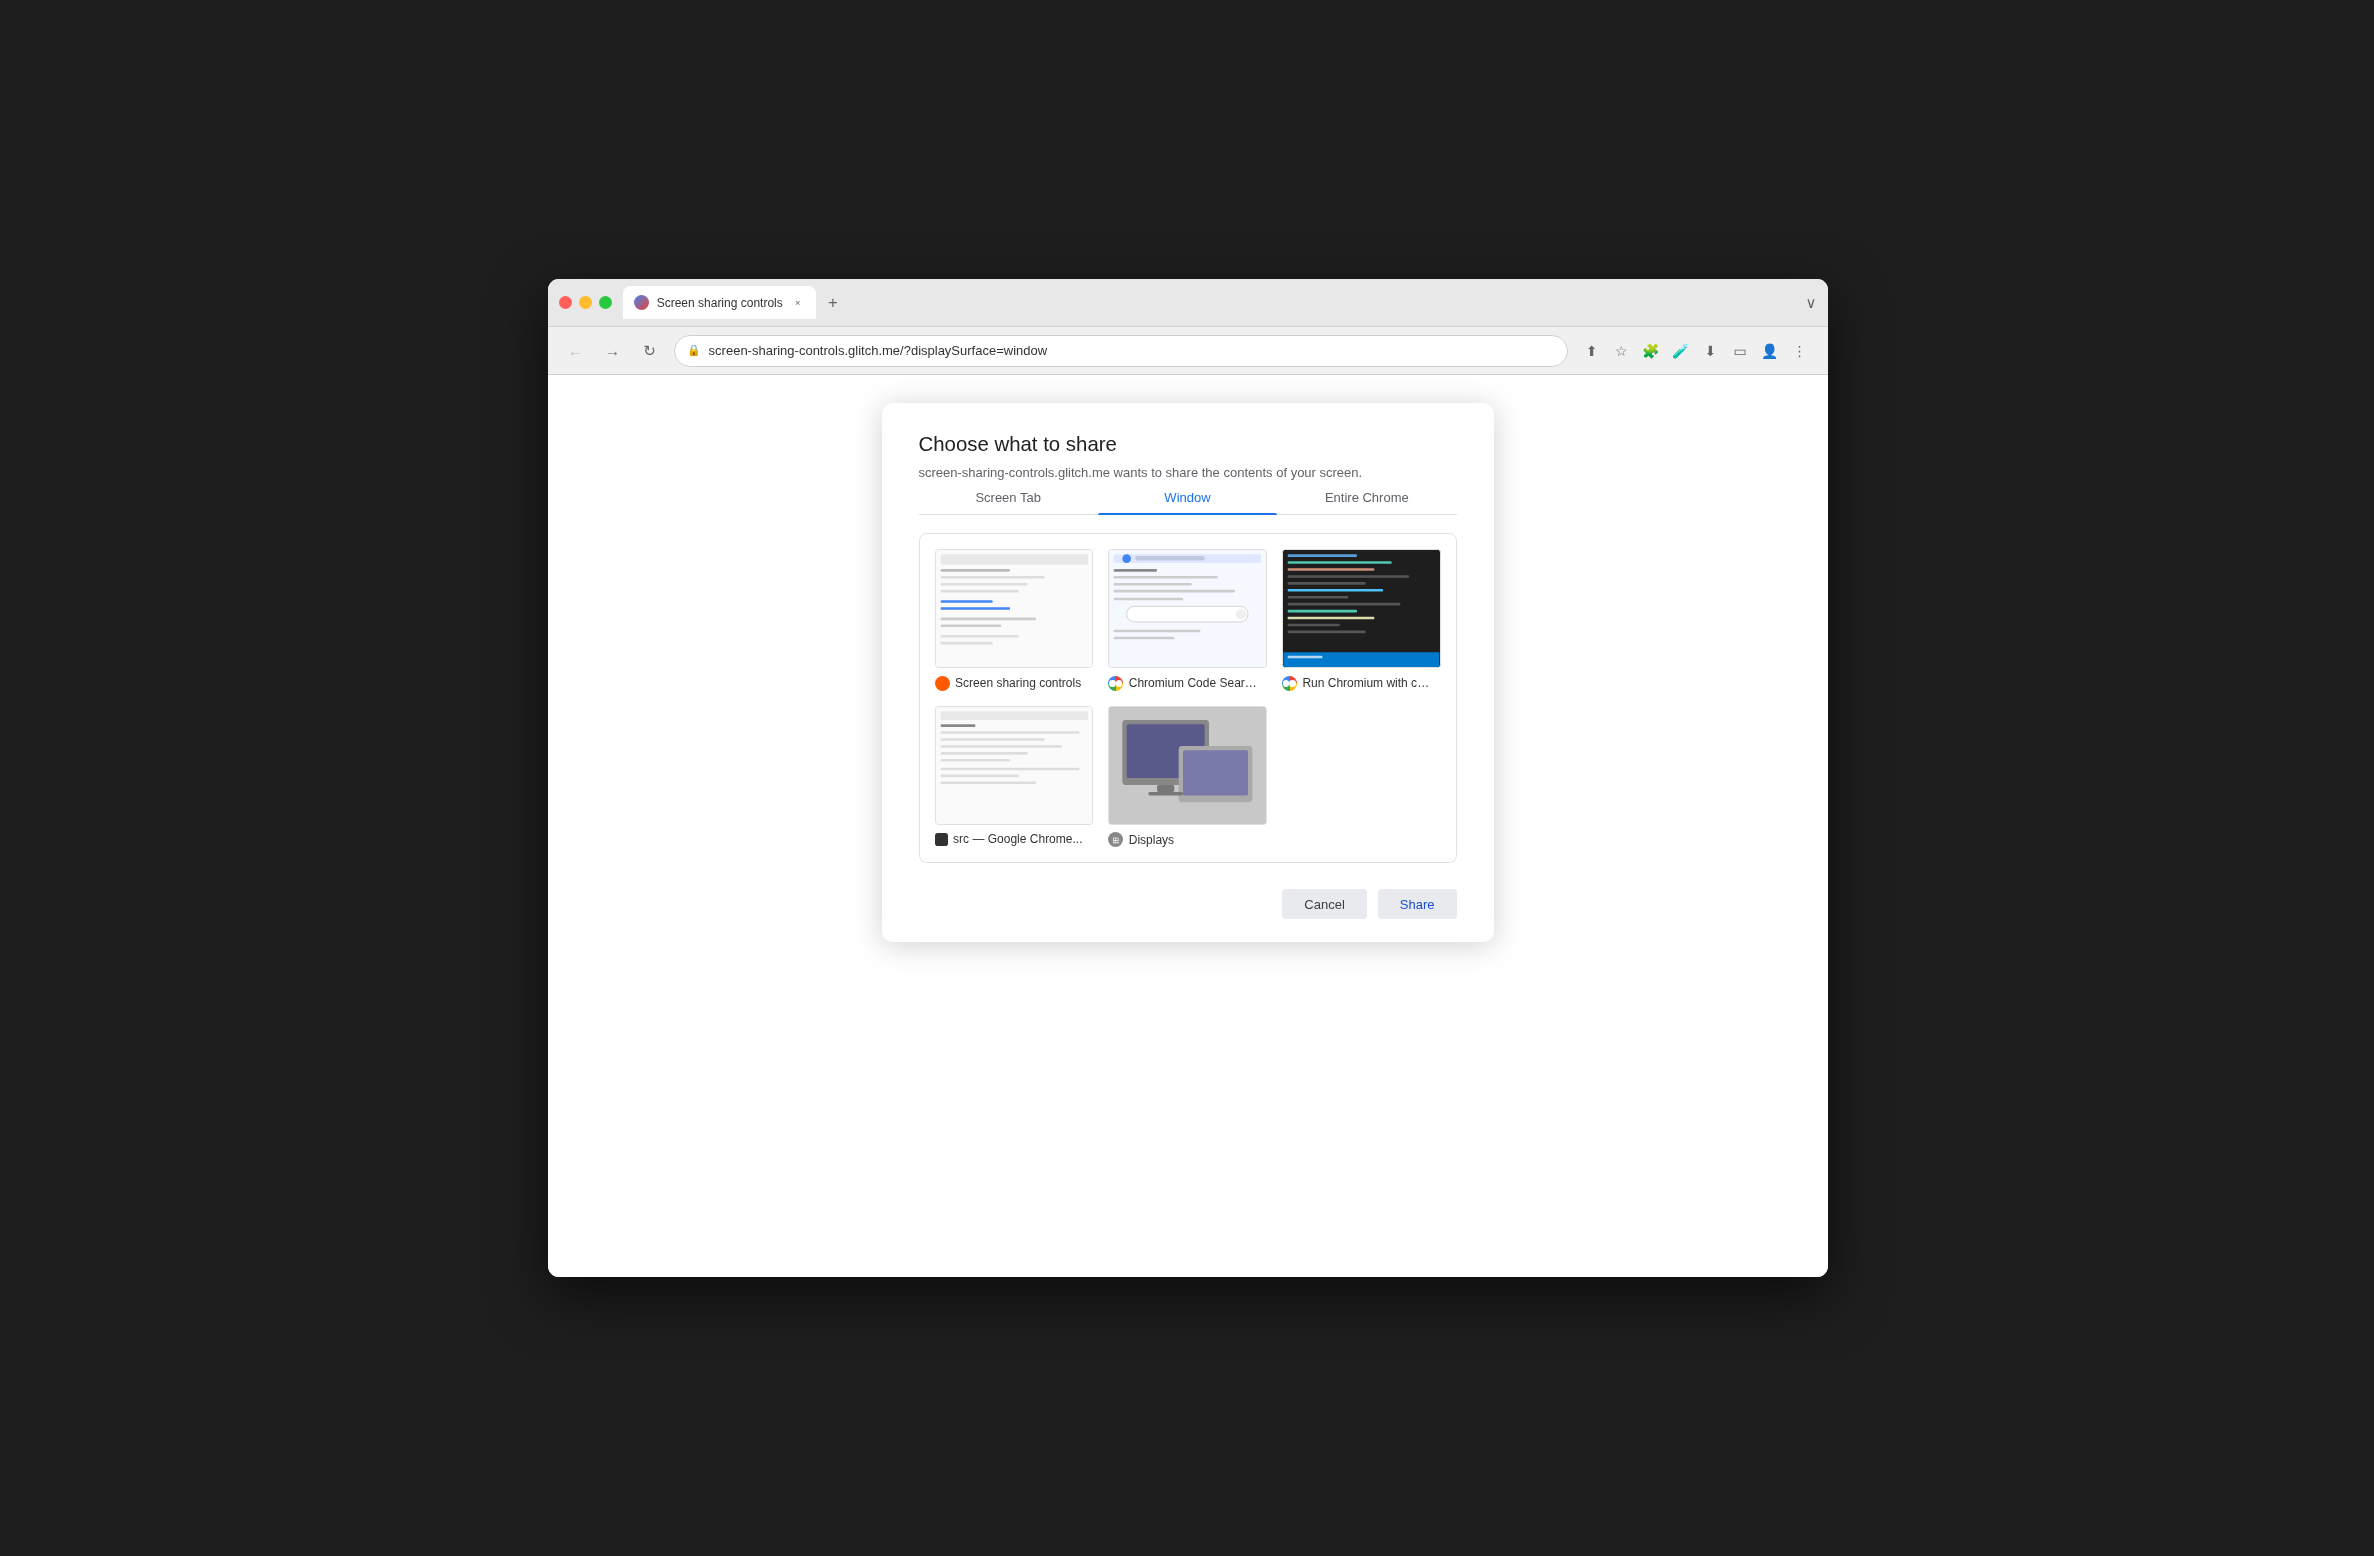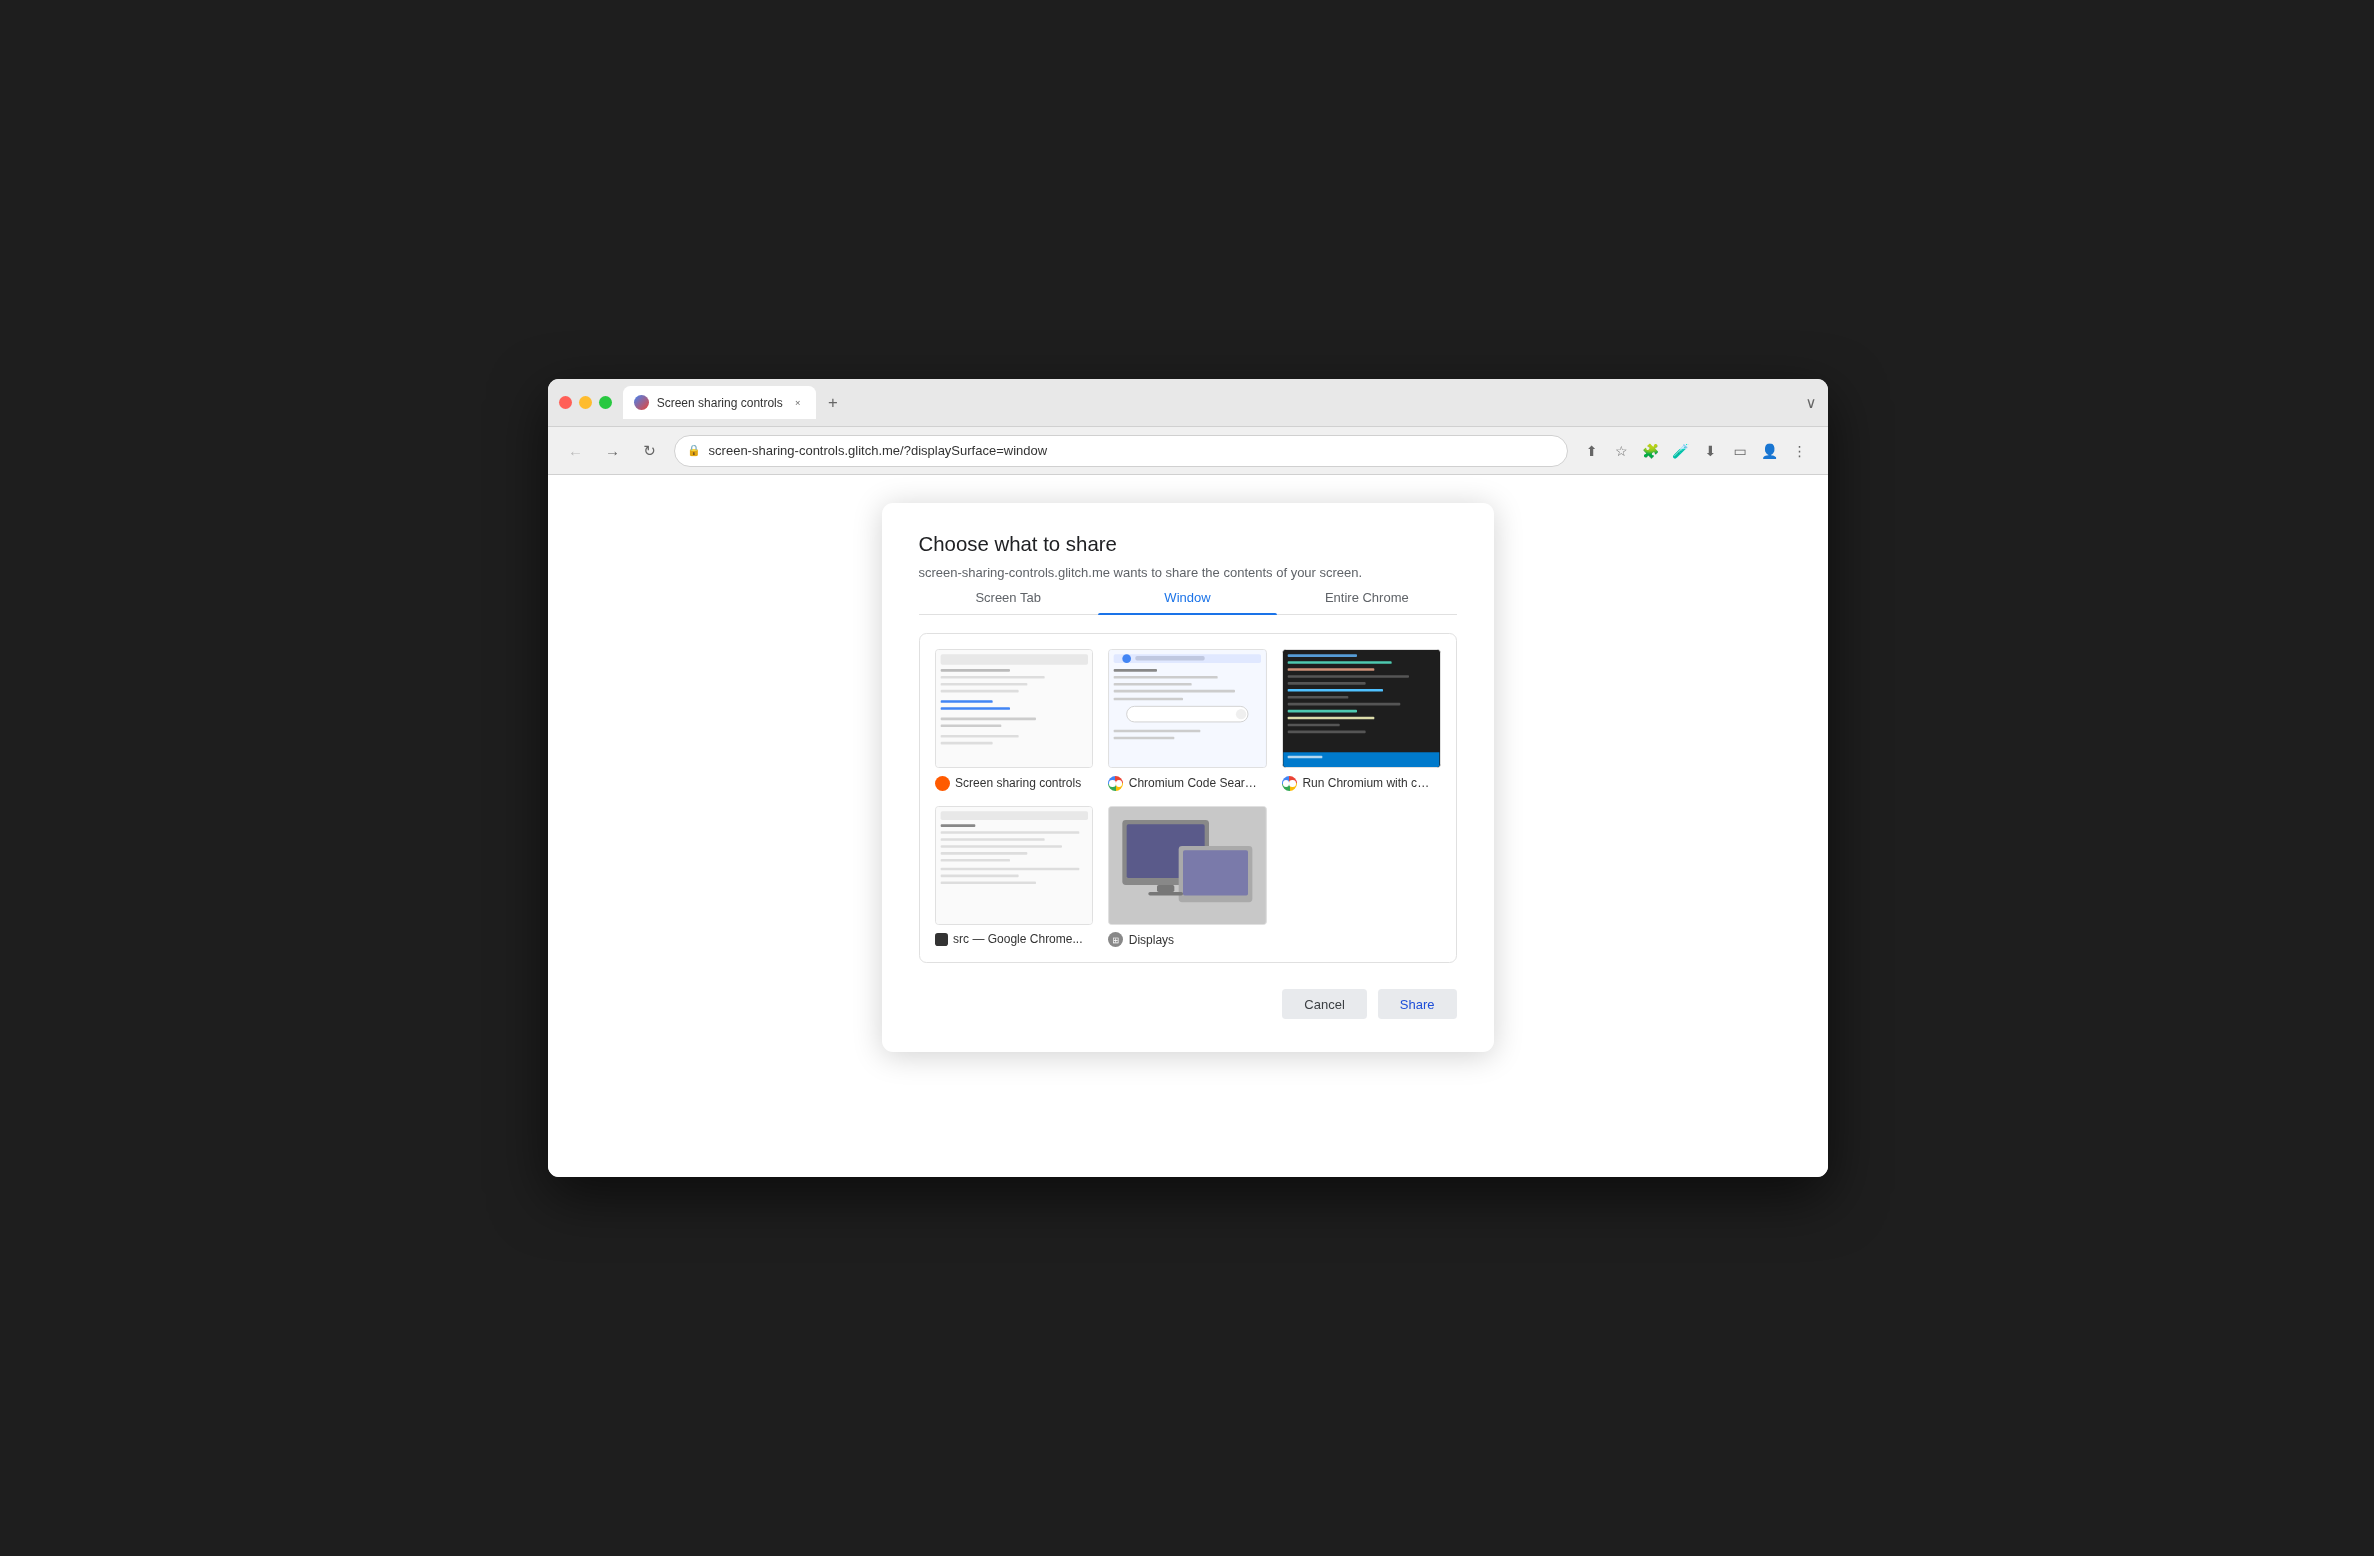--- a/index.html
+++ b/index.html
@@ -9,21 +9,21 @@
       display: flex;
       align-items: center;
       justify-content: center;
       width: 2375px;
       height: 1556px;
       font-family: -apple-system, BlinkMacSystemFont, 'Segoe UI', sans-serif;
     }
 
     .browser-window {
       width: 1280px;
-      height: 798px;
+      height: 998px;
       background: #f0f0f0;
       border-radius: 11px;
       box-shadow: 0 18.6px 56px rgba(0,0,0,0.6);
       overflow: hidden;
       display: flex;
       flex-direction: column;
     }
 
     
     .title-bar {
@@ -195,21 +195,21 @@
       padding-top: 28px;
       overflow: hidden;
     }
 
     
     .dialog {
       background: #ffffff;
       border-radius: 11px;
       box-shadow: 0 3.7px 30px rgba(0,0,0,0.18);
       width: 612px;
-      padding: 30px 37px 33px 37px;
+      padding: 30px 37px 23px 37px;
     }
 
     .dialog-title {
       font-size: 20.4px;
       font-weight: 500;
       color: #202124;
       margin-bottom: 9.3px;
     }
 
     .dialog-subtitle {

